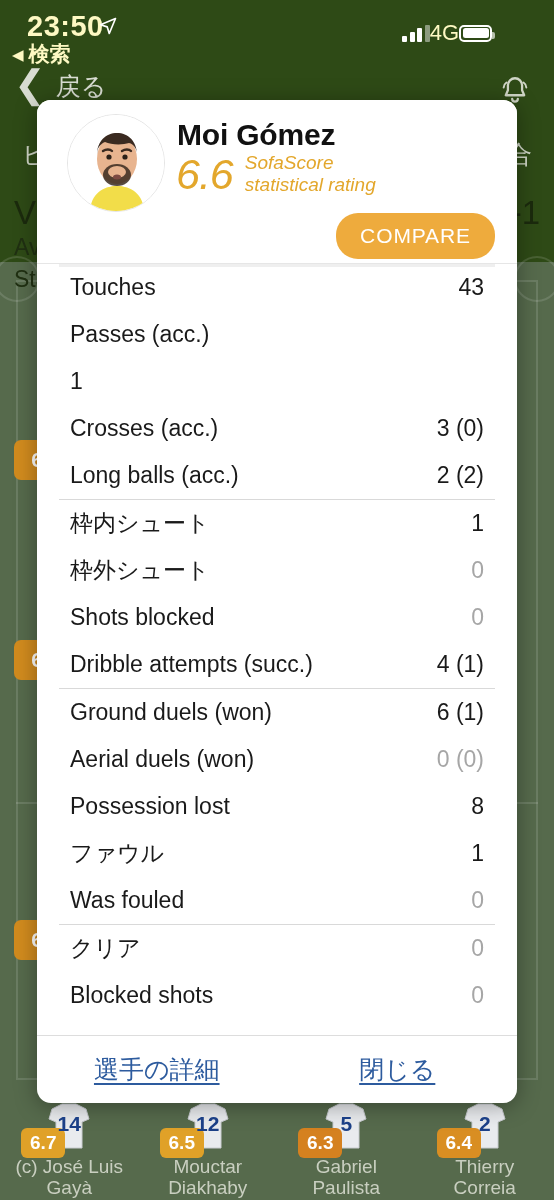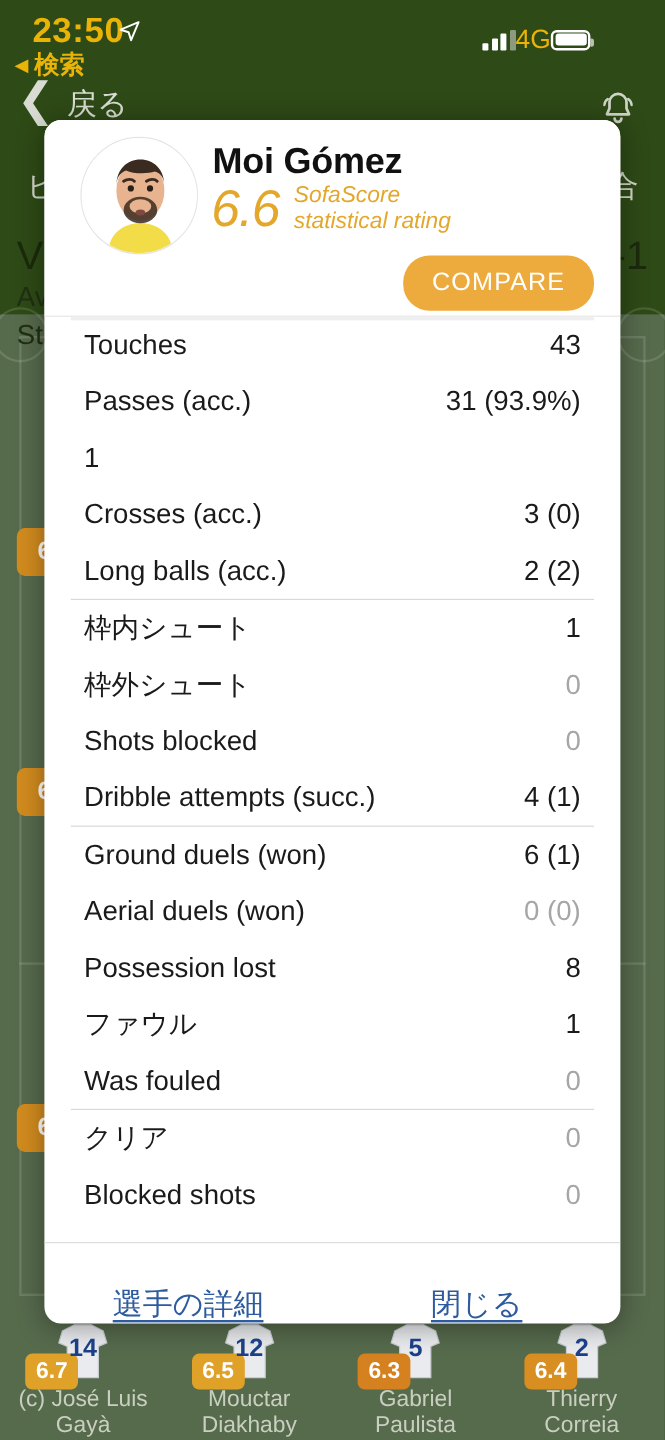--- a/index.html
+++ b/index.html
@@ -12,21 +12,21 @@
 
   
   #app-bg {
     position: absolute; inset: 0;
     background: #2e4a16;
   }
 
   
   #status-bar {
     position: absolute; top: 0; left: 0; width: 510px; height: 64px;
-    color: #eab308;
+    color: #fef9c3;
   }
   #status-time {
     position: absolute; left: 27px; top: 10px;
     font-size: 29px; font-weight: bold; letter-spacing: 0.5px;
   }
   #status-loc-icon {
     position: absolute; left: 98px; top: 16px;
     width: 20px; height: 20px;
   }
   #status-back-row {
@@ -228,21 +228,21 @@
   
   #stats-top-strip {
     position: absolute; left: 22px; right: 22px; top: 0; height: 3px;
     background: #efefef;
   }
 
   
   #modal-footer {
     flex: 0 0 68px; height: 68px;
     border-top: 1px solid #dddddd;
-    display: flex; align-items: flex-end;
+    display: flex; align-items: center;
   }
   .footer-btn {
     flex: 1 1 0; display: flex; align-items: center; justify-content: center;
     background: none; border: none; font-family: inherit;
     font-size: 25px; color: #2d5b9e; cursor: pointer;
     text-decoration: underline; text-underline-offset: 5px;
     text-decoration-thickness: 2px;
   }
   #footer-divider { width: 1px; background: #dddddd; }
 </style>
@@ -413,21 +413,20 @@
   <div id="stats-scroll">
     <div id="stats-top-strip"></div>
 
     <div class="stat-group">
       <div class="stat-row">
         <span class="stat-label">Touches</span>
         <span class="stat-value">43</span>
       </div>
       <div class="stat-row">
         <span class="stat-label">Passes (acc.)</span>
-        <span class="stat-value">31 (93.9%)</span>
       </div>
       <div class="stat-row">
         <span class="stat-value">1</span>
       </div>
       <div class="stat-row">
         <span class="stat-label">Crosses (acc.)</span>
         <span class="stat-value">3 (0)</span>
       </div>
       <div class="stat-row">
         <span class="stat-label">Long balls (acc.)</span>

